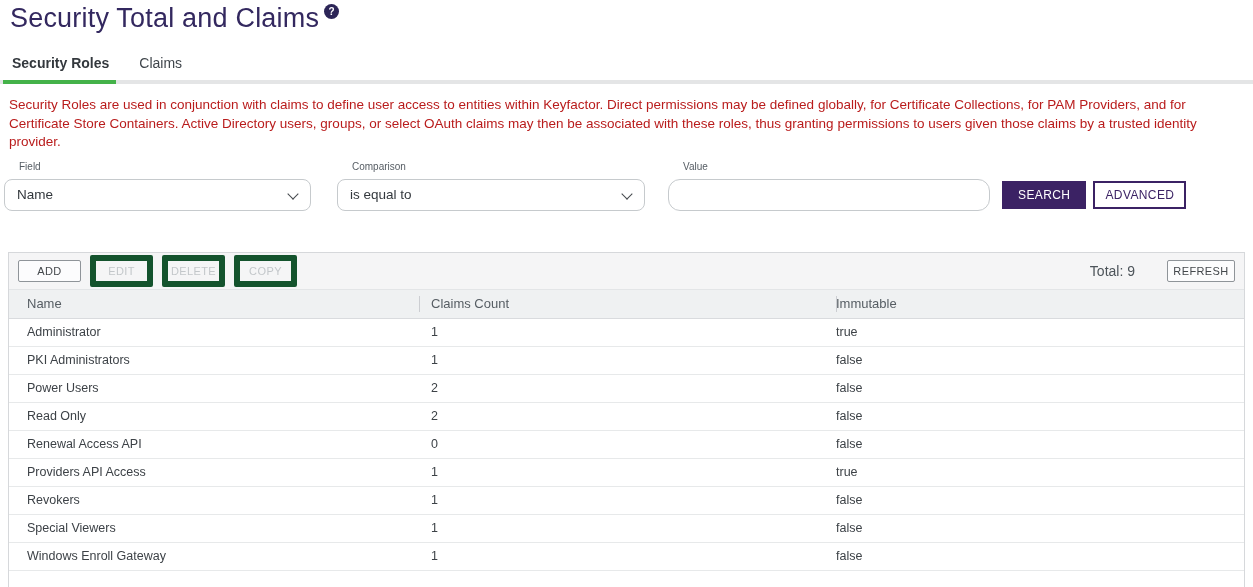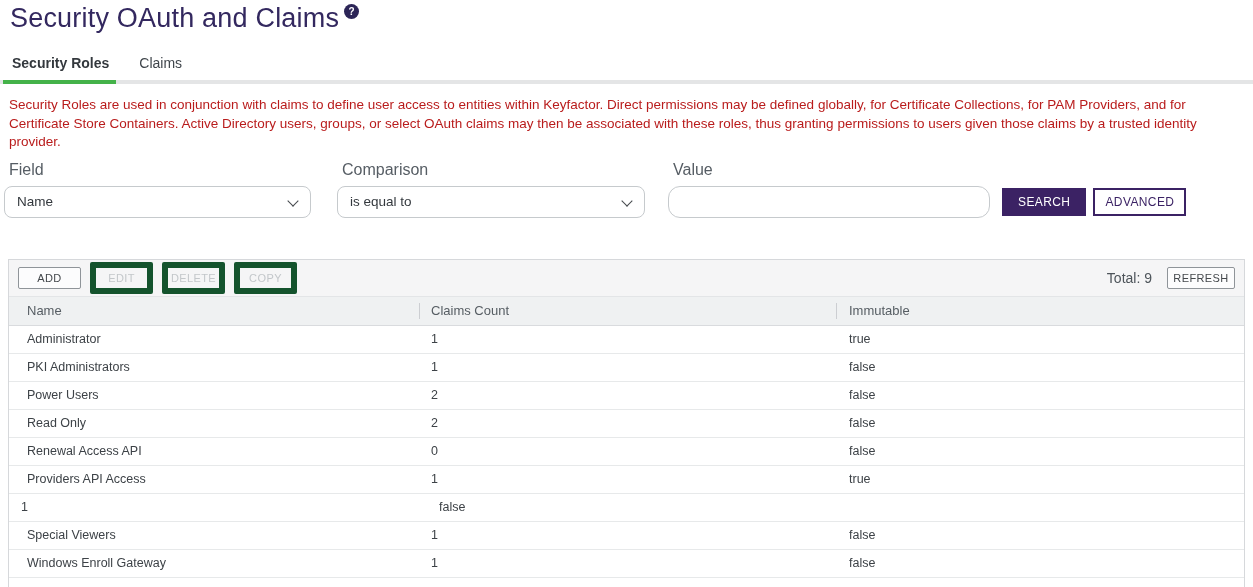--- a/index.html
+++ b/index.html
@@ -37,21 +37,21 @@
 
   
   .desc {
     margin: 12px 10px 0 9px;
     font-size: 13.5px; line-height: 18.5px; color: #b91c1c;
   }
 
   
   .filter { display: flex; align-items: flex-end; margin: 9px 0 0 4px; }
   .fgroup { display: flex; flex-direction: column; }
-  .fgroup label { font-size: 16px; color: #565d64; margin: 0 0 7px 5px; }
+  .fgroup label { font-size: 10px; color: #565d64; margin: 0 0 7px 15px; }
   .selwrap { position: relative; }
   select.ctrl, input.ctrl {
     height: 32px; font-size: 13.5px; color: #33383d;
     font-family: "Liberation Sans", "DejaVu Sans", sans-serif;
     border: 1px solid #c6cacd; background: #fff; outline: none;
   }
   select.ctrl {
     -webkit-appearance: none; appearance: none;
     border-radius: 8px; padding: 0 30px 0 12px; width: 100%;
   }
@@ -84,50 +84,50 @@
     display: flex; align-items: center; padding: 0 9px;
   }
   .tbtn {
     width: 63px; padding: 4px 0; text-align: center; margin-right: 9px;
     font-size: 11px; letter-spacing: 0.4px; border-radius: 2px;
     font-family: "Liberation Sans", "DejaVu Sans", sans-serif;
   }
   .tbtn.enabled { border: 1px solid #8f9499; color: #44484c; background: #fcfcfd; cursor: pointer; text-align: center; }
   .tbtn.disabled { border: 6px solid #14532d; color: #c3c7ca; background: transparent; cursor: default; }
   .tspacer { flex: 1; }
-  .total { font-size: 14px; color: #4d545a; margin-right: 15px; }
+  .total { font-size: 14px; color: #4d545a; margin-right: 32px; }
   .tbtn.refresh { width: 68px; margin-right: 0; }
 
   .thead {
     height: 29px; background: #eff1f2; border-bottom: 1px solid #d9dbde;
     display: flex; align-items: center; font-size: 13px; color: #565d63;
   }
   .hcell { position: relative; height: 100%; display: flex; align-items: center; }
   .c0 { width: 410px; padding-left: 18px; }
   .c1 { width: 417px; padding-left: 12px; }
-  .c2 { flex: 1; padding-left: 13px; }
+  .c2 { flex: 1; }
   .hcell.c1::before, .hcell.c2::before {
     content: ""; position: absolute; left: 0; top: 6px; bottom: 6px;
     width: 1px; background: #ccced2;
   }
   .trow {
     height: 28px; background: #fff; border-bottom: 1px solid #e7e9ea;
     display: flex; align-items: center; font-size: 12.5px; color: #3d4247;
     cursor: pointer;
   }
   .tcell { height: 100%; display: flex; align-items: center; }
   .tfoot { height: 17px; background: #fff; }
 </style>
 </head>
 <body>
 
 <div class="page">
 
   <div class="title-row">
-    <h1 class="page-title">Security OAuth and Claims</h1>
+    <h1 class="page-title">Security Total and Claims</h1>
     <span class="help-badge">?</span>
   </div>
 
   <div class="tabs">
     <div class="tab active">Security Roles</div>
     <div class="tab">Claims</div>
   </div>
   <div class="tabline">
     <div class="green-bar"></div>
   </div>
@@ -201,20 +201,21 @@
           <div class="tcell c0">Renewal Access API</div>
           <div class="tcell c1">0</div>
           <div class="tcell c2">false</div>
         </div>
         <div class="trow">
           <div class="tcell c0">Providers API Access</div>
           <div class="tcell c1">1</div>
           <div class="tcell c2">true</div>
         </div>
         <div class="trow">
+          <div class="tcell c0">Revokers</div>
           <div class="tcell c1">1</div>
           <div class="tcell c2">false</div>
         </div>
         <div class="trow">
           <div class="tcell c0">Special Viewers</div>
           <div class="tcell c1">1</div>
           <div class="tcell c2">false</div>
         </div>
         <div class="trow">
           <div class="tcell c0">Windows Enroll Gateway</div>

